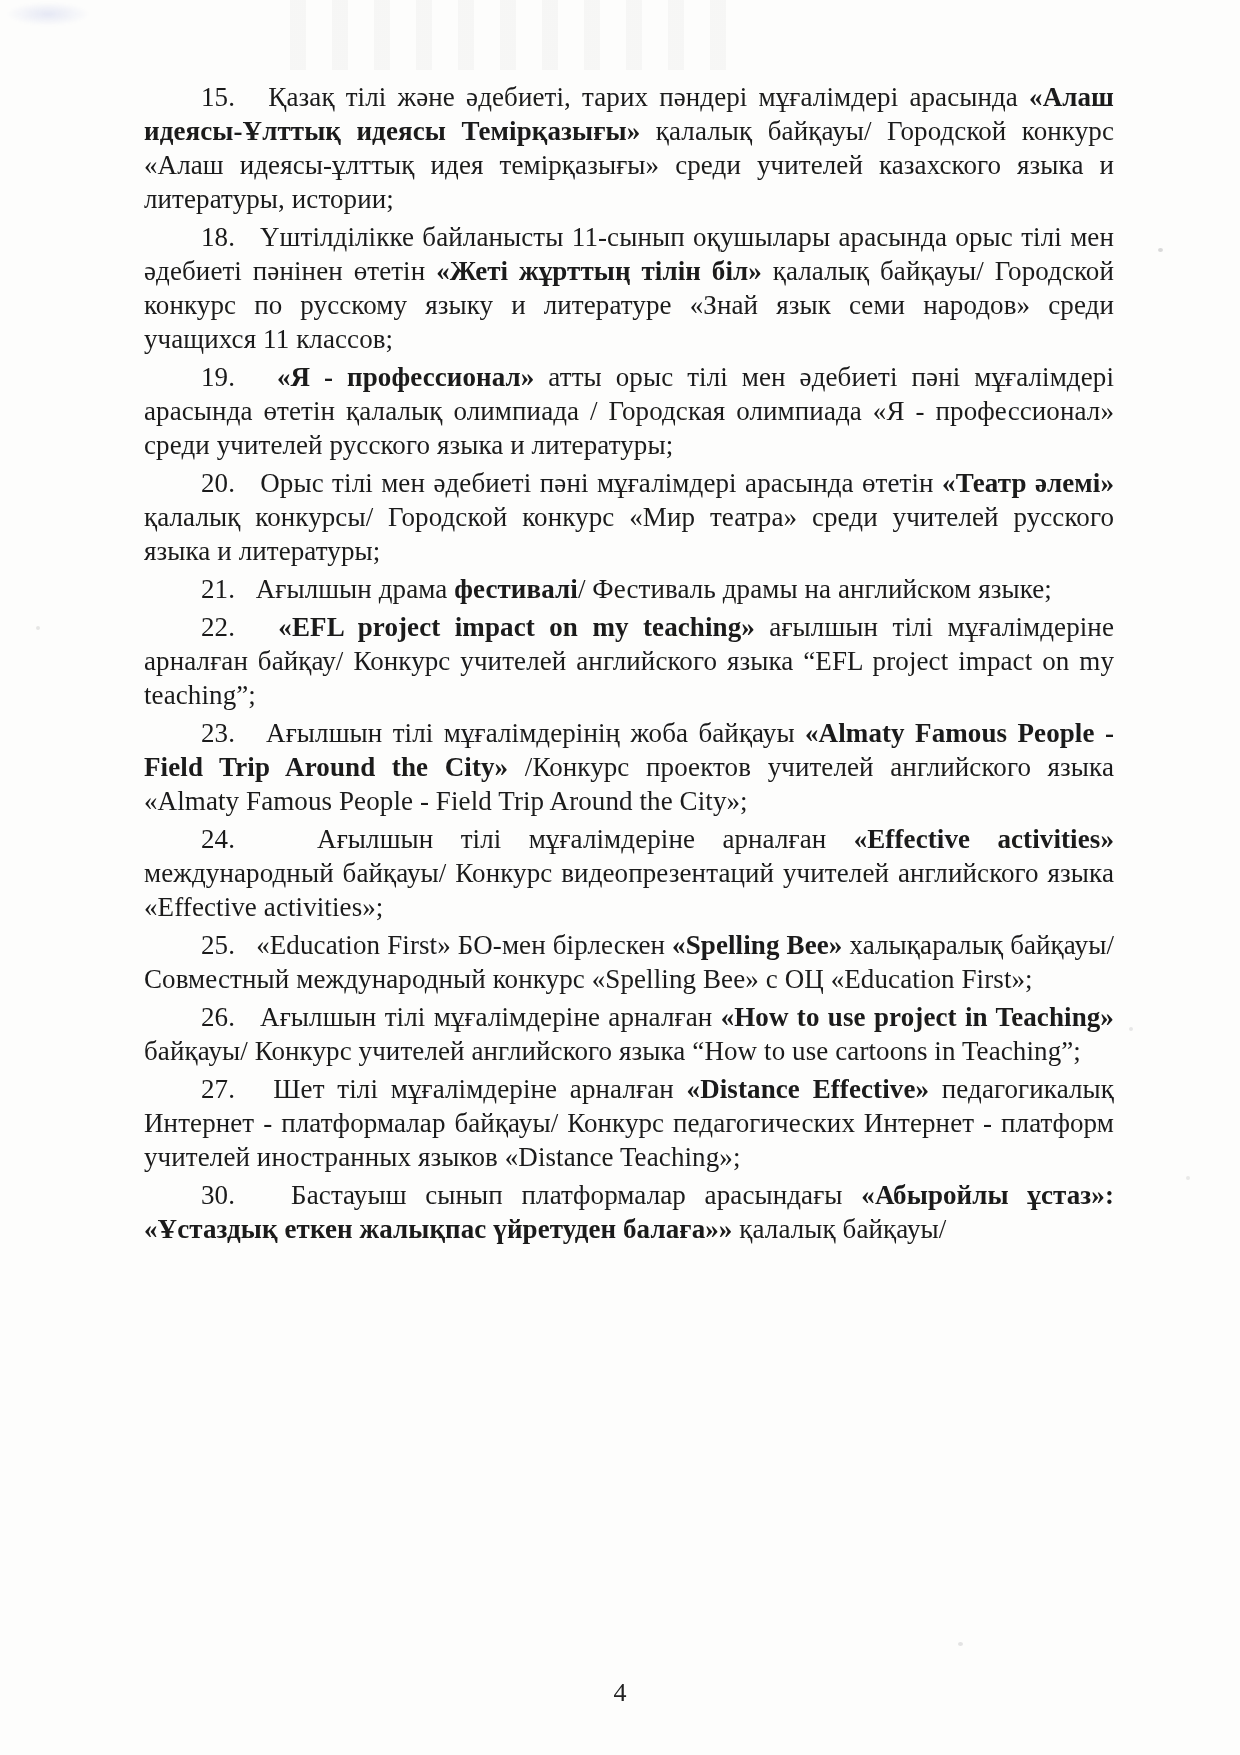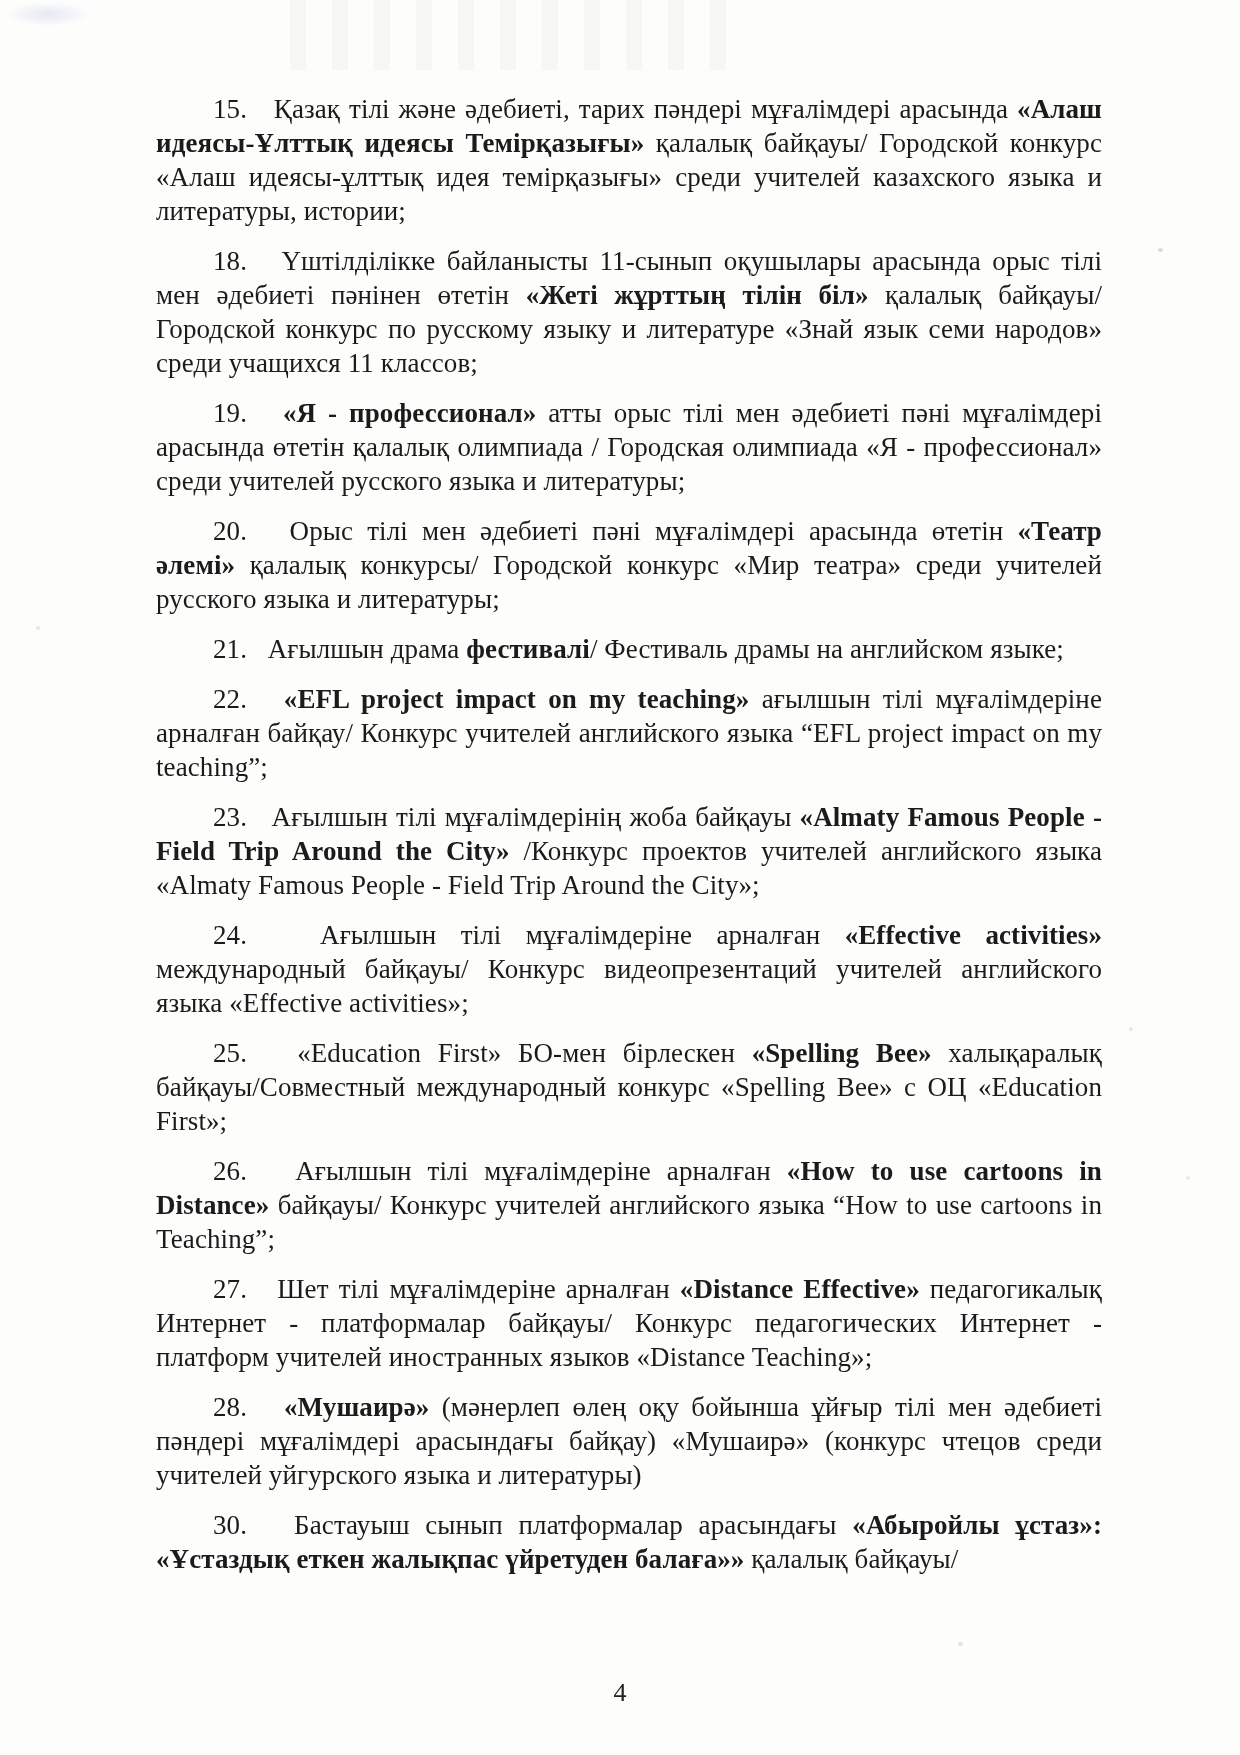--- a/index.html
+++ b/index.html
@@ -52,21 +52,21 @@
     position: absolute;
     left: 140px;
     top: 76px;
     width: 978px;
     font-size: 27px;
     line-height: 34px;
     text-align: justify;
     letter-spacing: 0.1px;
   }
   .doc-item {
-    margin: 16px;
+    margin: 4px;
     text-indent: 57px;
   }
   .doc-item b {
     font-weight: bold;
   }
   .num { white-space: nowrap; }
 
   .page-num {
     position: absolute;
     left: 0;
@@ -92,20 +92,19 @@
   <div class="text-block">
       <p class="doc-item"><span class="num">15.</span>&nbsp;&nbsp;&nbsp;<span>Қазақ тілі және әдебиеті, тарих пәндері мұғалімдері арасында </span><b>«Алаш идеясы-Ұлттық идеясы Темірқазығы»</b><span> қалалық байқауы/ Городской конкурс «Алаш идеясы-ұлттық идея темірқазығы» среди учителей казахского языка и литературы, истории;</span></p>
       <p class="doc-item"><span class="num">18.</span>&nbsp;&nbsp;&nbsp;<span>Үштілділікке байланысты 11-сынып оқушылары арасында орыс тілі мен әдебиеті пәнінен өтетін </span><b>«Жеті жұрттың тілін біл»</b><span> қалалық байқауы/ Городской конкурс по русскому языку и литературе «Знай язык семи народов» среди учащихся 11 классов;</span></p>
       <p class="doc-item"><span class="num">19.</span>&nbsp;&nbsp;&nbsp;<b>«Я - профессионал»</b><span> атты орыс тілі мен әдебиеті пәні мұғалімдері арасында өтетін қалалық олимпиада / Городская олимпиада «Я - профессионал» среди учителей русского языка и литературы;</span></p>
       <p class="doc-item"><span class="num">20.</span>&nbsp;&nbsp;&nbsp;<span>Орыс тілі мен әдебиеті пәні мұғалімдері арасында өтетін </span><b>«Театр әлемі»</b><span> қалалық конкурсы/ Городской конкурс «Мир театра» среди учителей русского языка и литературы;</span></p>
       <p class="doc-item"><span class="num">21.</span>&nbsp;&nbsp;&nbsp;<span>Ағылшын драма </span><b>фестивалі</b><span>/ Фестиваль драмы на английском языке;</span></p>
       <p class="doc-item"><span class="num">22.</span>&nbsp;&nbsp;&nbsp;<b>«EFL project impact on my teaching»</b><span> ағылшын тілі мұғалімдеріне арналған байқау/ Конкурс учителей английского языка “EFL project impact on my teaching”;</span></p>
       <p class="doc-item"><span class="num">23.</span>&nbsp;&nbsp;&nbsp;<span>Ағылшын тілі мұғалімдерінің жоба байқауы </span><b>«Almaty Famous People - Field Trip Around the City»</b><span> /Конкурс проектов учителей английского языка «Almaty Famous People - Field Trip Around the City»;</span></p>
       <p class="doc-item"><span class="num">24.</span>&nbsp;&nbsp;&nbsp;<span>Ағылшын тілі мұғалімдеріне арналған </span><b>«Effective activities»</b><span> международный байқауы/ Конкурс видеопрезентаций учителей английского языка «Effective activities»;</span></p>
       <p class="doc-item"><span class="num">25.</span>&nbsp;&nbsp;&nbsp;<span>«Education First» БО-мен бірлескен </span><b>«Spelling Bee»</b><span> халықаралық байқауы/Совместный международный конкурс «Spelling Bee» с ОЦ «Education First»;</span></p>
-      <p class="doc-item"><span class="num">26.</span>&nbsp;&nbsp;&nbsp;<span>Ағылшын тілі мұғалімдеріне арналған </span><b>«How to use cartoons in Distance»</b><span> байқауы/ Конкурс учителей английского языка “How to use cartoons in Teaching”;</span></p>
+      <p class="doc-item"><span class="num">26.</span>&nbsp;&nbsp;&nbsp;<span>Ағылшын тілі мұғалімдеріне арналған </span><b>«How to use project in Teaching»</b><span> байқауы/ Конкурс учителей английского языка “How to use cartoons in Teaching”;</span></p>
       <p class="doc-item"><span class="num">27.</span>&nbsp;&nbsp;&nbsp;<span>Шет тілі мұғалімдеріне арналған </span><b>«Distance Effective»</b><span> педагогикалық Интернет - платформалар байқауы/ Конкурс педагогических Интернет - платформ учителей иностранных языков «Distance Teaching»;</span></p>
-      <p class="doc-item"><span class="num">28.</span>&nbsp;&nbsp;&nbsp;<b>«Мушаирә»</b><span> (мәнерлеп өлең оқу бойынша ұйғыр тілі мен әдебиеті пәндері мұғалімдері арасындағы байқау) «Мушаирә» (конкурс чтецов среди учителей уйгурского языка и литературы)</span></p>
       <p class="doc-item"><span class="num">30.</span>&nbsp;&nbsp;&nbsp;<span>Бастауыш сынып платформалар арасындағы </span><b>«Абыройлы ұстаз»: «Ұстаздық еткен жалықпас үйретуден балаға»»</b><span> қалалық байқауы/</span></p>
     </div>
 
   <div class="page-num">4</div>
 </div>
 
 </body></html>

